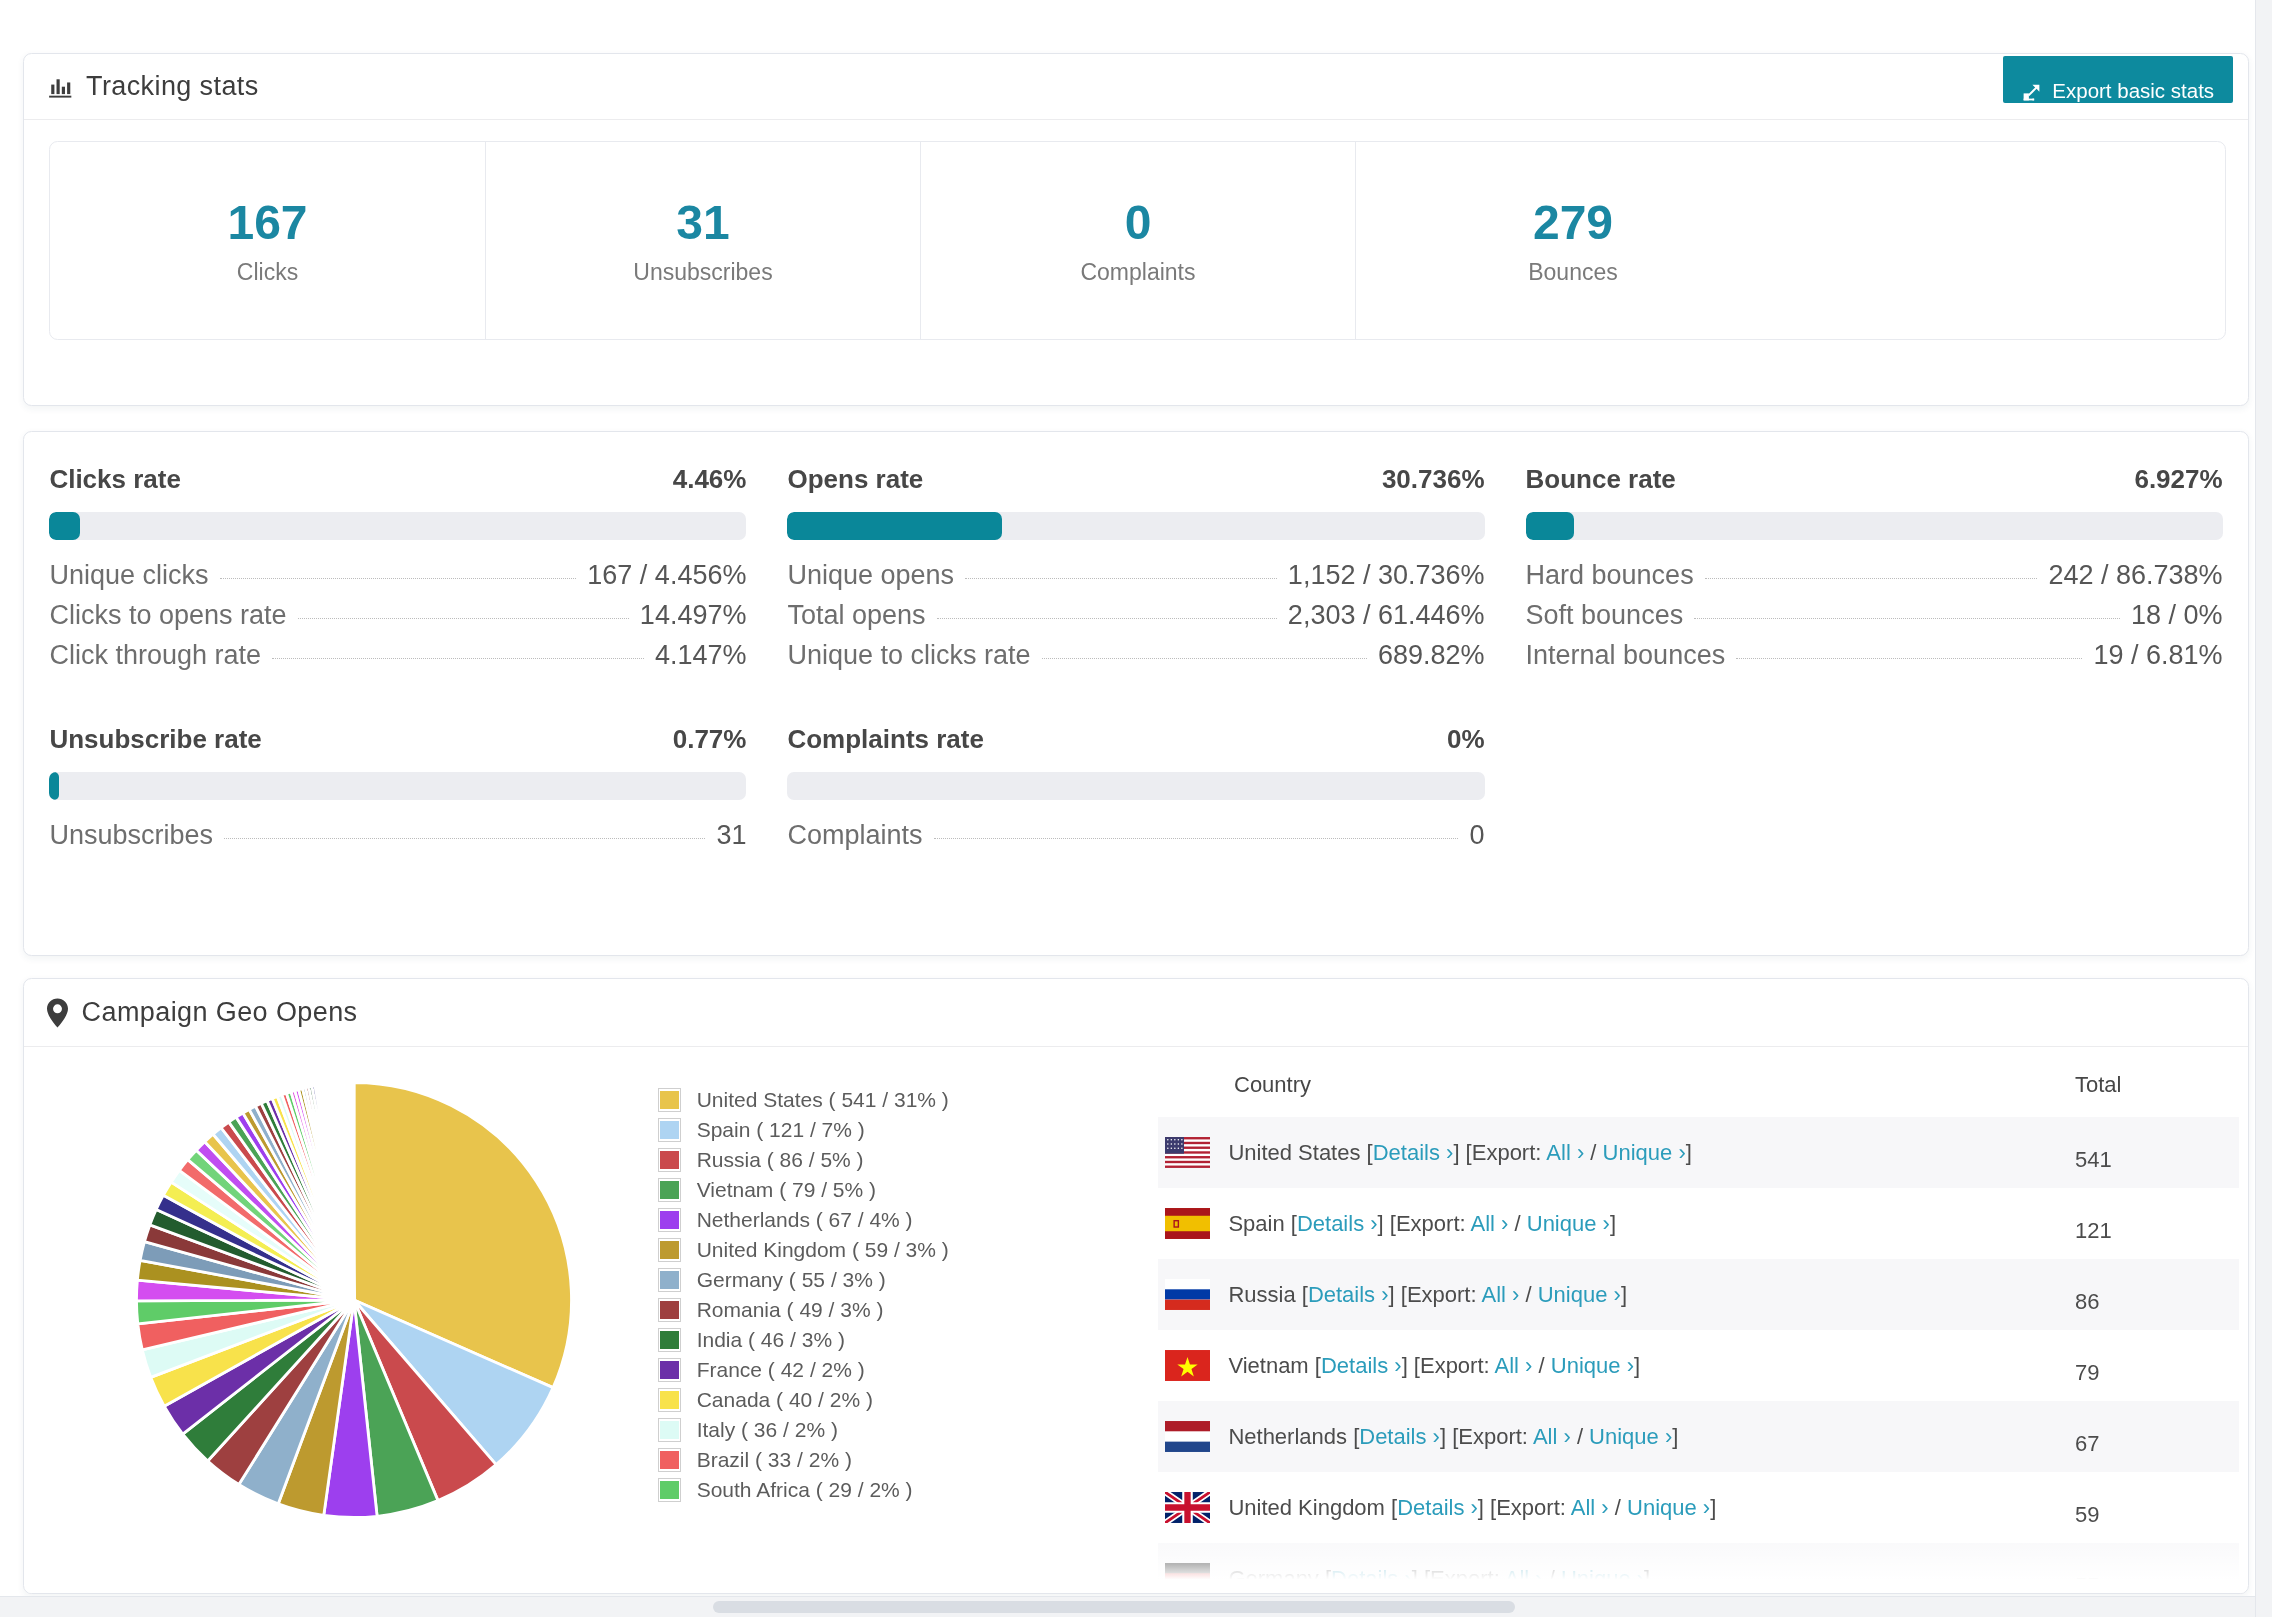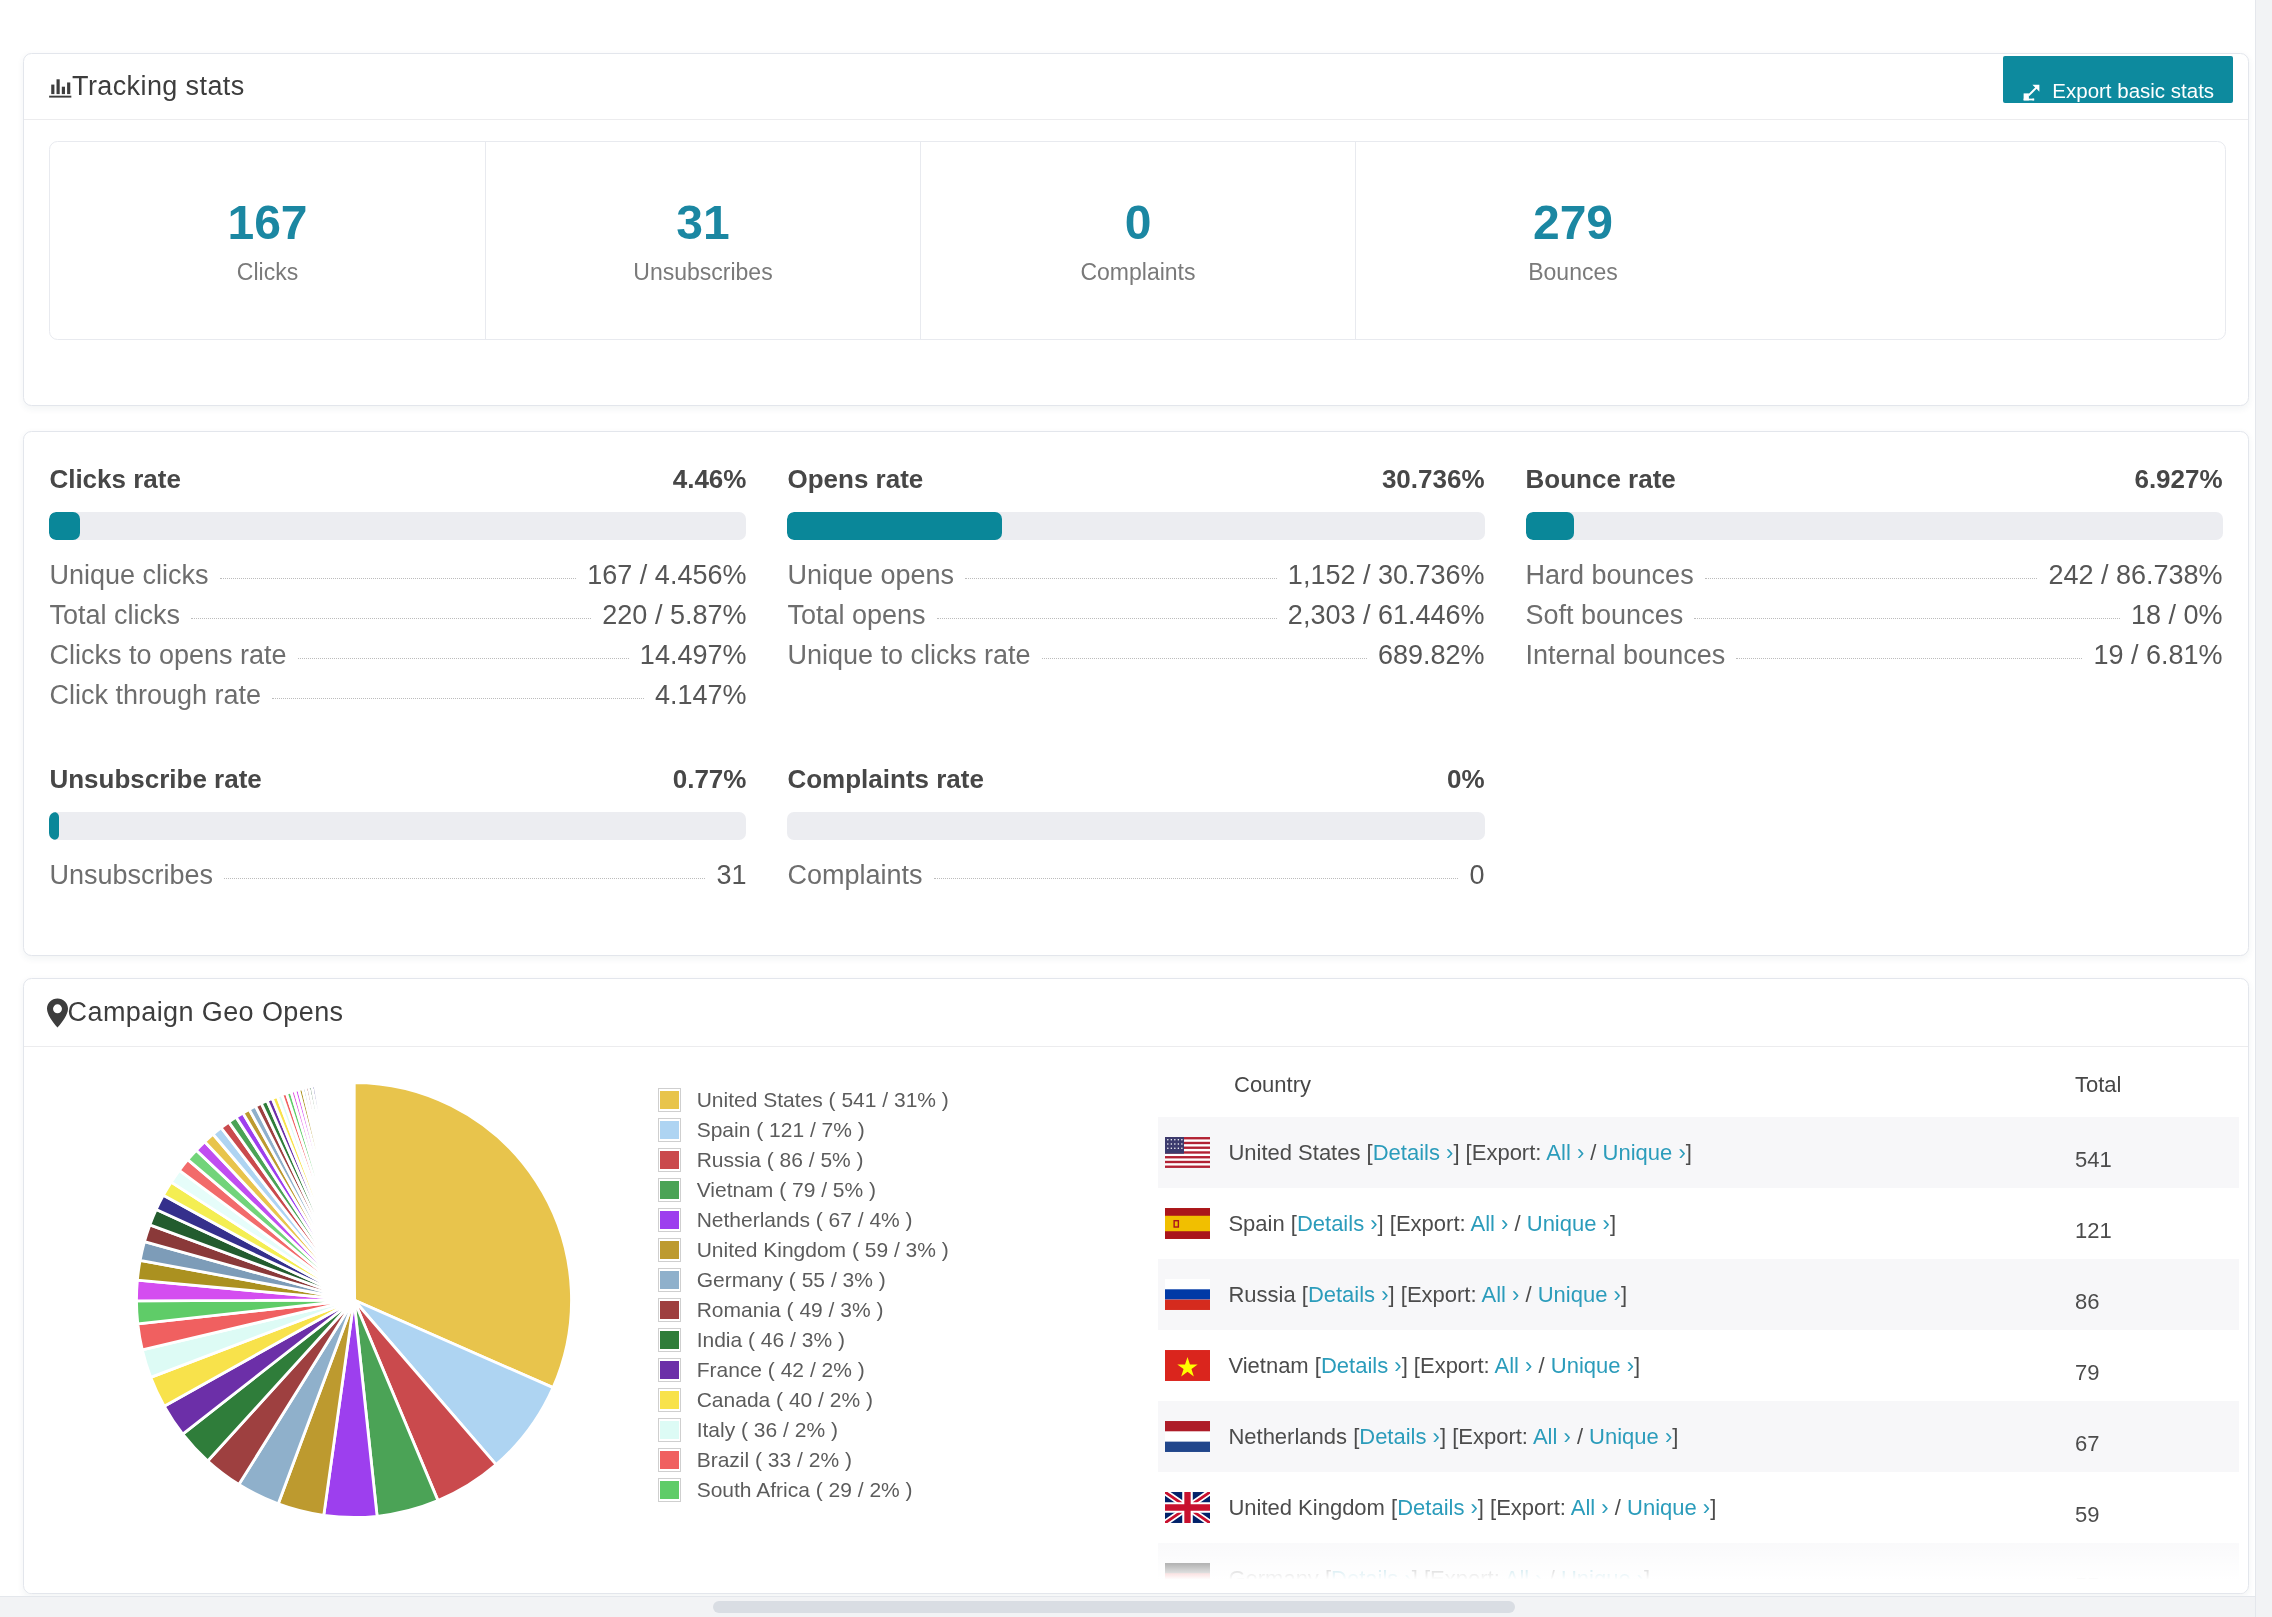--- a/index.html
+++ b/index.html
@@ -6,21 +6,21 @@
   body{font-family:"Liberation Sans","DejaVu Sans",sans-serif;background:#f2f3f5;}
   .page{position:relative;width:2273px;height:1618px;background:#ffffff;overflow:hidden;}
 
   
   .vscroll{position:absolute;top:0;right:0;width:17px;height:1618px;background:#f2f3f5;border-left:1.4px solid #e4e7ec;}
   .hscroll{position:absolute;left:0;bottom:0;width:2256px;height:21px;background:#f2f3f5;border-top:1.4px solid #e4e7ec;}
   .hscroll-thumb{position:absolute;left:713px;top:3.5px;width:802px;height:12.7px;border-radius:6.4px;background:#d9dde3;}
 
   .card{position:absolute;left:23px;width:2226px;background:#fff;border:1.4px solid #e3e6ec;border-radius:8.5px;box-shadow:0 2.8px 7px rgba(40,60,90,.06);box-sizing:border-box;}
   .card-head{display:flex;align-items:center;height:65px;padding:0 22.6px;border-bottom:1.4px solid #ececee;position:relative;}
-  .card-title{font-size:27px;color:#3d3d3d;letter-spacing:0.4px;}
+  .card-title{font-size:27px;color:#3d3d3d;letter-spacing:0.4px;margin-left:14px;}
   .head-icon{display:inline-flex;color:#3d3d3d;}
 
   
   #card-tracking{top:53px;height:353px;}
   .export-btn{position:absolute;top:2px;right:15.5px;height:47px;display:flex;align-items:flex-end;gap:10px;background:#0d8a9e;color:#fff;border:none;border-radius:2px;font-size:20.5px;padding:0 18.4px;font-family:inherit;cursor:pointer;}
   .stats-strip{position:absolute;left:25px;top:87px;width:2177px;height:199px;border:1.4px solid #e8eaef;border-radius:8.5px;display:grid;grid-template-columns:repeat(5,1fr);box-sizing:border-box;}
   .stat-box{display:flex;flex-direction:column;align-items:center;justify-content:center;gap:8.5px;}
   .stat-box + .stat-box{border-left:1.4px solid #e8eaef;}
   .stat-value{font-size:48px;font-weight:bold;color:#1b87a2;}
   .stat-label{font-size:23px;color:#7a7a7a;}
@@ -119,25 +119,20 @@
             <span>4.46%</span>
           </div>
           <div class="rate-bar">
             <div class="rate-fill" style="width: 4.46%; min-width: 10px;"></div>
           </div>
           <div class="rate-rows">
             <div class="rate-row">
               <span>Unique clicks</span>
               <span class="leader"></span>
               <span class="val">167 / 4.456%</span>
-            </div>
-            <div class="rate-row">
-              <span>Total clicks</span>
-              <span class="leader"></span>
-              <span class="val">220 / 5.87%</span>
             </div>
             <div class="rate-row">
               <span>Clicks to opens rate</span>
               <span class="leader"></span>
               <span class="val">14.497%</span>
             </div>
             <div class="rate-row">
               <span>Click through rate</span>
               <span class="leader"></span>
               <span class="val">4.147%</span>

